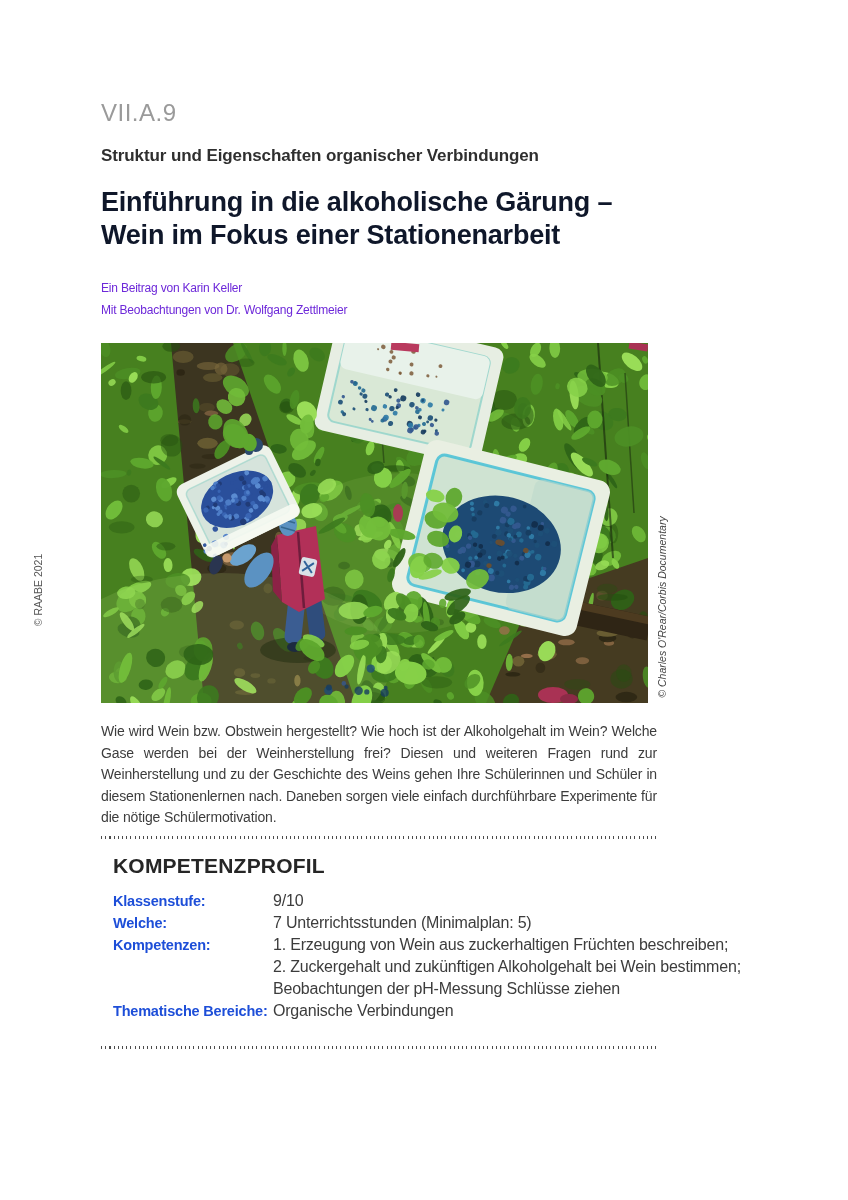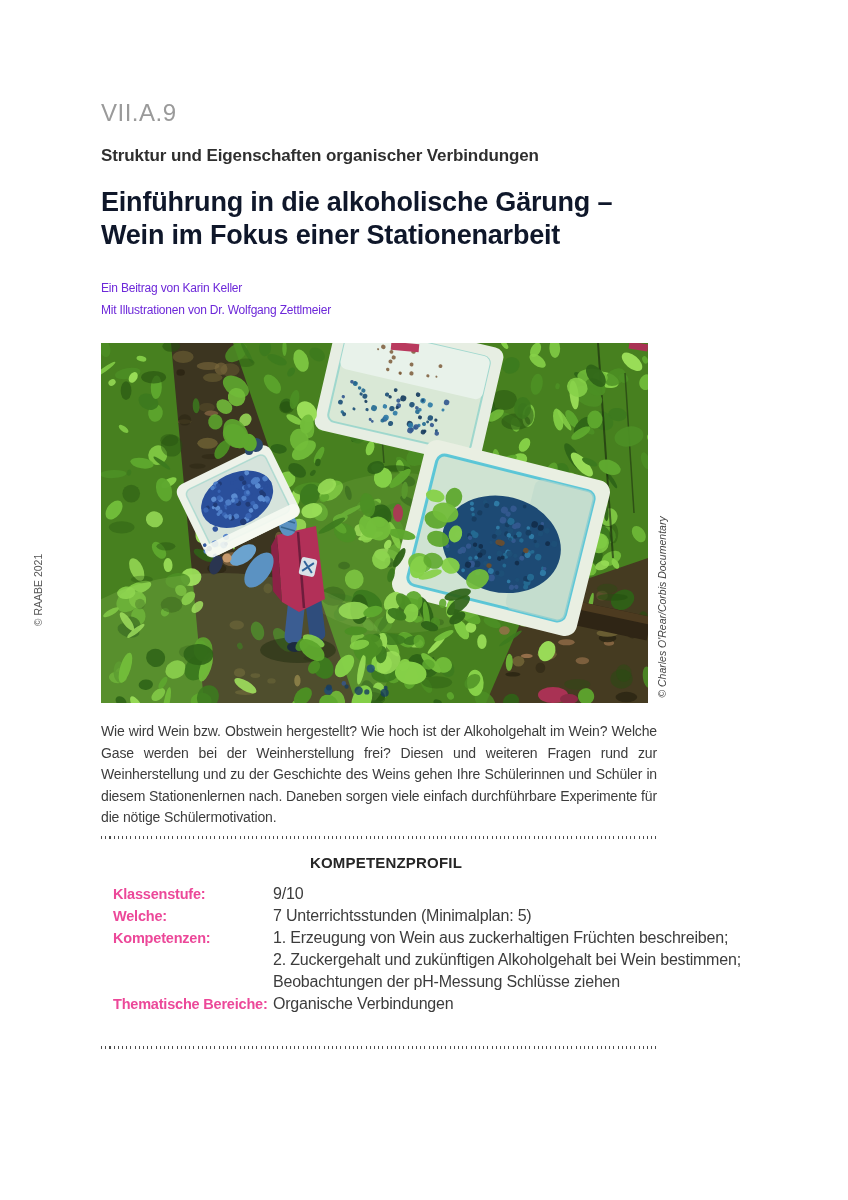--- a/index.html
+++ b/index.html
@@ -16,44 +16,44 @@
         white-space:nowrap;font-size:10.5px;font-style:italic;color:#444;letter-spacing:0px;}
   .raabe-vertical{left:38px;top:590px;transform:translate(-50%,-50%) rotate(-90deg);
         white-space:nowrap;font-size:10.5px;color:#555;}
   .intro{left:101px;top:721px;width:556px;font-size:14px;line-height:21.5px;text-align:justify;
         color:#3c3c3c;letter-spacing:-0.15px;}
   .dotted-rule{left:101px;width:556px;height:3px;
         background-image:repeating-linear-gradient(90deg,#4c4c4c 0,#4c4c4c 1.1px,transparent 1.1px,transparent 4.2px);}
   .rule-1{top:836px;}
   .rule-2{top:1046px;}
   .profile{left:113px;top:854px;width:546px;}
-  .profile-heading{font-size:15px;font-weight:700;color:#262626;letter-spacing:.2px;margin:0 0 12px 0;text-align:center;}
+  .profile-heading{font-size:21px;font-weight:700;color:#262626;letter-spacing:.2px;margin:0 0 12px 0;}
   .profile-row{display:flex;align-items:flex-start;}
-  .profile-label{flex:0 0 160px;font-weight:700;color:#ec4899;font-size:14.5px;line-height:22px;
+  .profile-label{flex:0 0 160px;font-weight:700;color:#1d4ed8;font-size:14.5px;line-height:22px;
         letter-spacing:-0.2px;white-space:nowrap;}
   .profile-values{font-size:16px;line-height:22px;color:#3c3c3c;letter-spacing:-0.2px;}
   .profile-values div{white-space:nowrap;}
 </style>
 </head>
 <body>
 
 <div class="page">
 
   <div class="abs unit-code">VII.A.9</div>
 
   <div class="abs series-title">Struktur und Eigenschaften organischer Verbindungen</div>
 
   <div class="abs main-title">
     <div>Einführung in die alkoholische Gärung –</div>
     <div>Wein im Fokus einer Stationenarbeit</div>
   </div>
 
   <div class="abs bylines">
     <div>Ein Beitrag von Karin Keller</div>
-    <div>Mit Illustrationen von Dr. Wolfgang Zettlmeier</div>
+    <div>Mit Beobachtungen von Dr. Wolfgang Zettlmeier</div>
   </div>
 
   <div class="abs photo-wrap">
     <svg id="photo-svg" width="547" height="360" viewBox="0 0 547 360" role="img" aria-label="Aerial view of a vineyard grape harvest: a worker carries a white crate full of blue grapes past two more white crates of harvested grapes between green vine rows">
         <g>
           <rect x="0" y="0" width="547" height="360" fill="#47801f"></rect>
           <polygon points="70,0 132,0 255,360 103,360" fill="#3c3520"></polygon>
           <polygon points="430,255 547,215 547,360 385,360" fill="#453b21"></polygon>
           <ellipse cx="105.92759076657936" cy="177.01395336538553" rx="9.272247302345932" ry="2.8867589267902076" fill="#5a4f2c" opacity="0.7407613890245557"></ellipse>
           <ellipse cx="135.7292944243049" cy="282.05953049473464" rx="7.251326367259026" ry="4.560128209879622" fill="#5a4f2c" opacity="0.7646100994898006"></ellipse>

